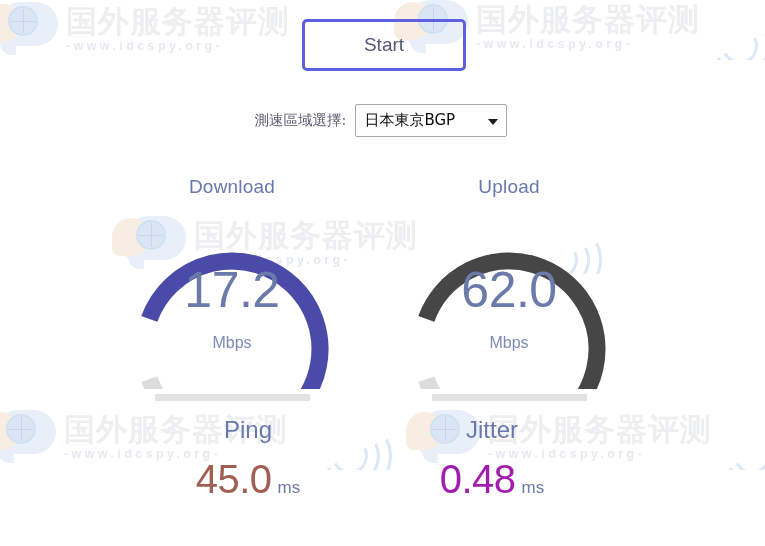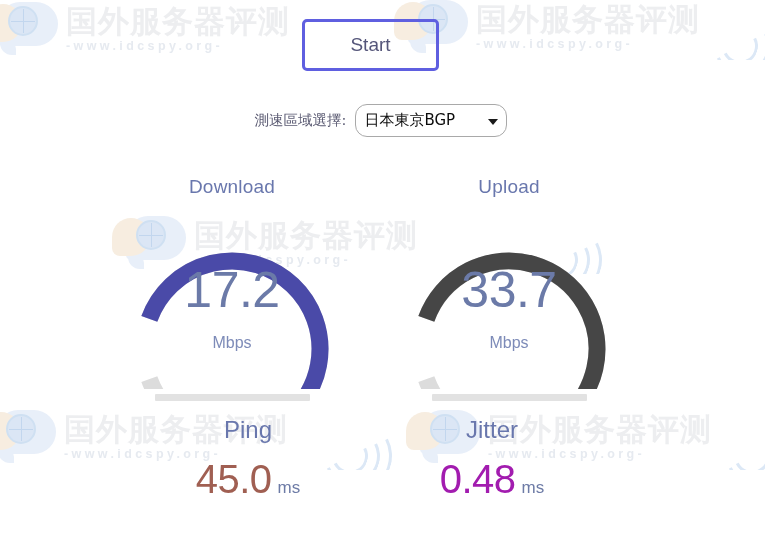--- a/index.html
+++ b/index.html
@@ -125,21 +125,21 @@
     z-index: 2;
     width: 100%;
     height: 100%;
   }
 
   
   #start-button {
     position: absolute;
     left: 302px;
     top: 19px;
-    width: 137px;
+    width: 164px;
     height: 52px;
     border: 3px solid #5f5fe0;
     border-radius: 5px;
     background: transparent;
     color: #55567a;
     font-size: 19px;
     font-family: "Liberation Sans", sans-serif;
     cursor: pointer;
     padding: 0;
     line-height: 46px;
@@ -160,21 +160,21 @@
     font-family: "DejaVu Sans", sans-serif;
     font-size: 14.5px;
     color: #5a5a72;
     margin-right: 9px;
   }
   #region-select {
     width: 152px;
     height: 33px;
     box-sizing: border-box;
     border: 1px solid #a9a9a9;
-    border-radius: 12px;
+    border-radius: 2px;
     background: #ffffff;
     font-family: "DejaVu Sans", sans-serif;
     font-size: 15px;
     color: #0b0b0b;
     padding: 0 22px 0 8px;
     -webkit-appearance: none;
     -moz-appearance: none;
     appearance: none;
     line-height: 31px;
     cursor: pointer;
@@ -402,21 +402,21 @@
   </div>
 
   <div class="gauge-block" id="gauge-upload">
     <div class="gauge-title">Upload</div>
     <div class="gauge-wrap">
       <svg width="260" height="185" viewBox="0 0 260 185">
         <path id="ul-track" fill="none" stroke-linecap="butt" stroke-width="17" d="M 47.31 114.90 A 88 88 0 1 1 47.31 175.10" stroke="#dcdcdc"></path>
         <path id="ul-fill" fill="none" stroke-linecap="butt" stroke-width="17" d="M 47.31 114.90 A 88 88 0 1 1 115.93 231.87" stroke="#464646"></path>
       </svg>
       <div class="gauge-readout">
-        <div class="gauge-value">33.7</div>
+        <div class="gauge-value">62.0</div>
         <div class="gauge-unit">Mbps</div>
       </div>
       <div class="gauge-bar"></div>
     </div>
   </div>
 
   <div class="stat-block" id="stat-ping">
     <div class="stat-title">Ping</div>
     <div class="stat-row">
       <span class="stat-value" style="color: rgb(160, 95, 82);">45.0</span>

